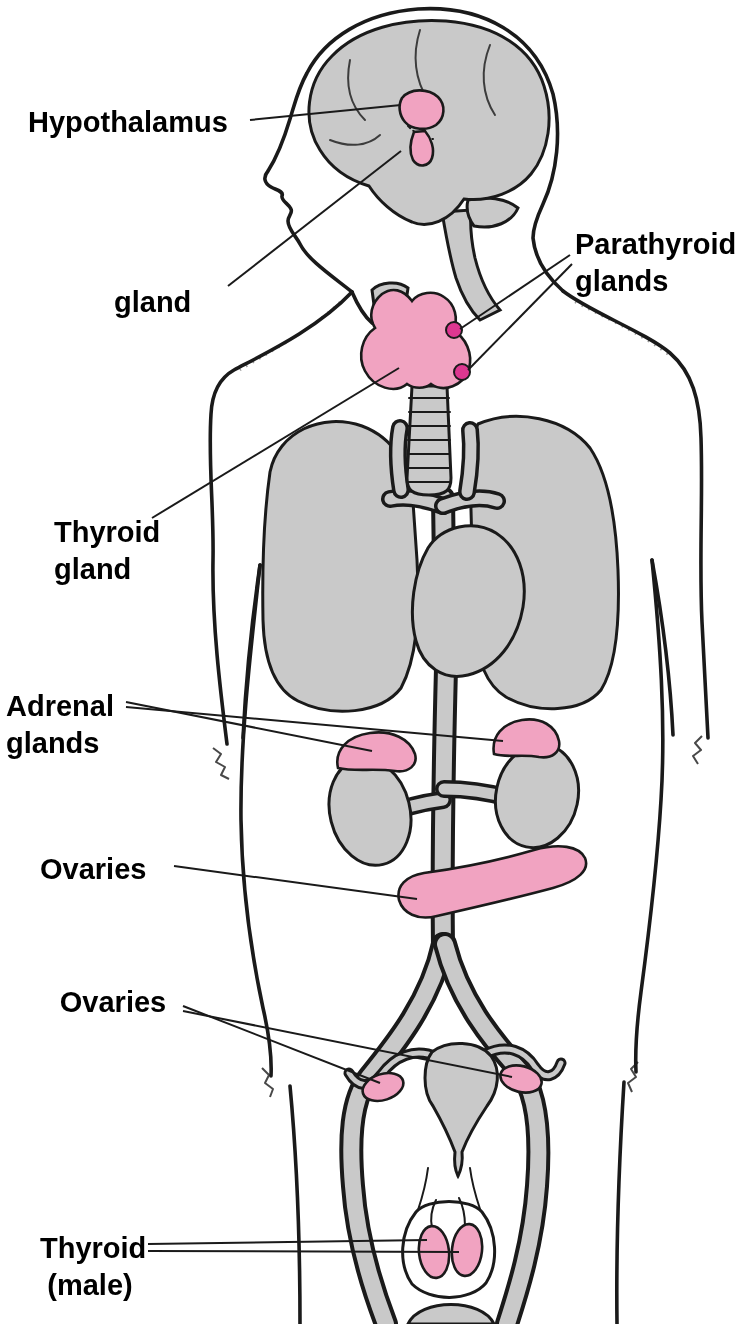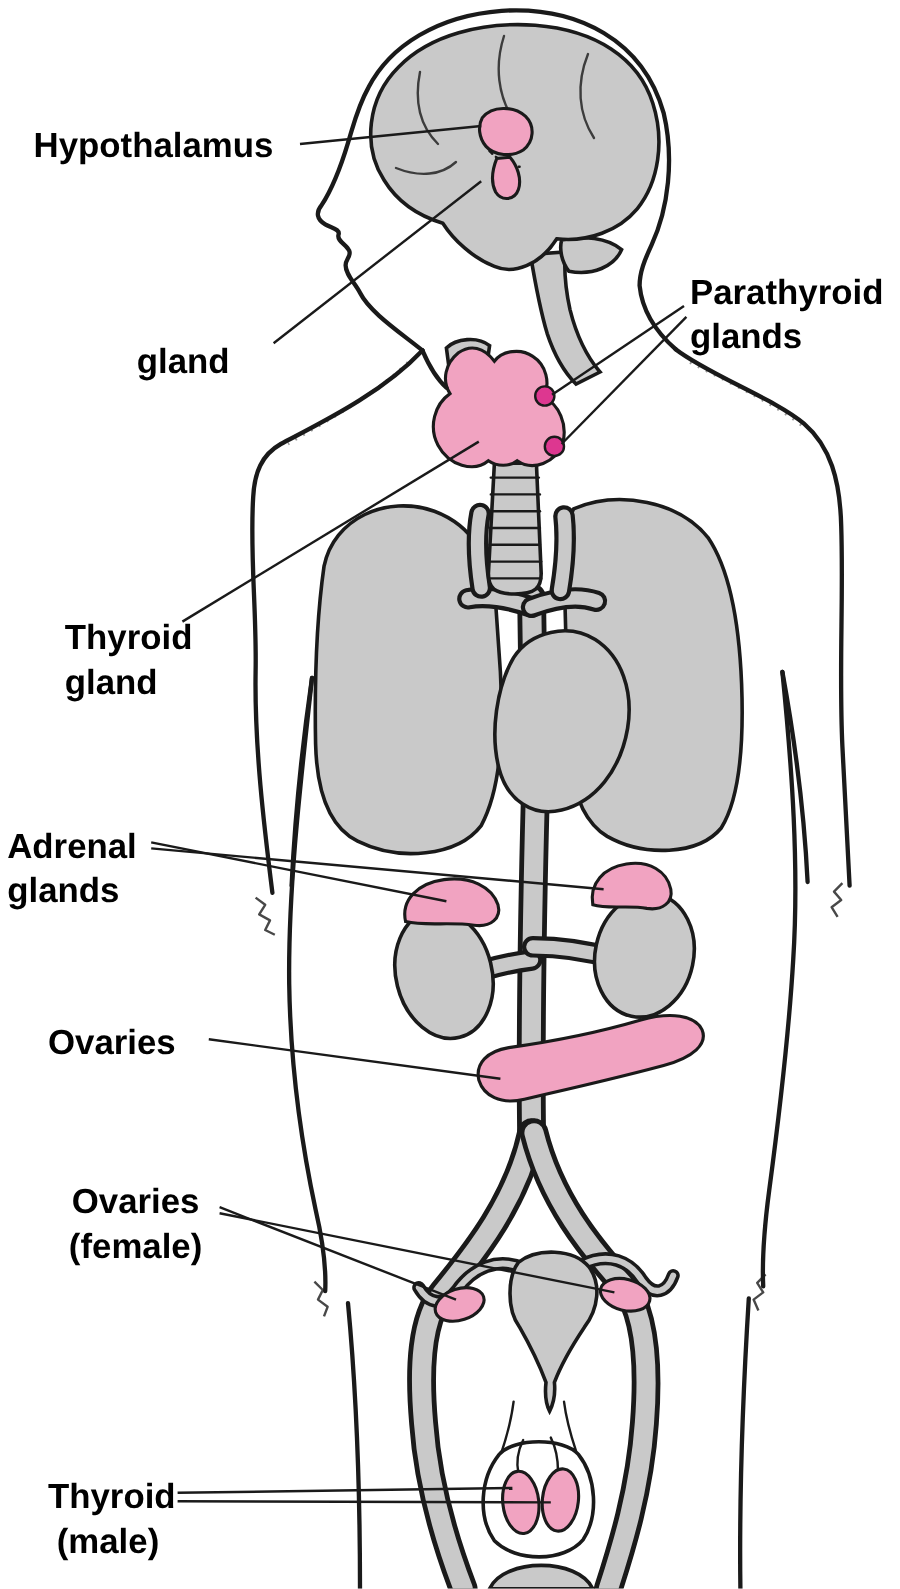--- a/index.html
+++ b/index.html
@@ -223,21 +223,20 @@
   <div>Adrenal</div>
   <div>glands</div>
 </div>
 
 <div class="label" style="left:40px;top:851px">
   <div>Ovaries</div>
 </div>
 
 <div class="label center" style="left:46px;top:984px;width:134px">
   <div>Ovaries</div>
-  <div>(female)</div>
 </div>
 
 <div class="label center" style="left:40px;top:1230px;width:100px">
   <div>Thyroid</div>
   <div>(male)</div>
 </div>
 
 </div>
 
 </body></html>

